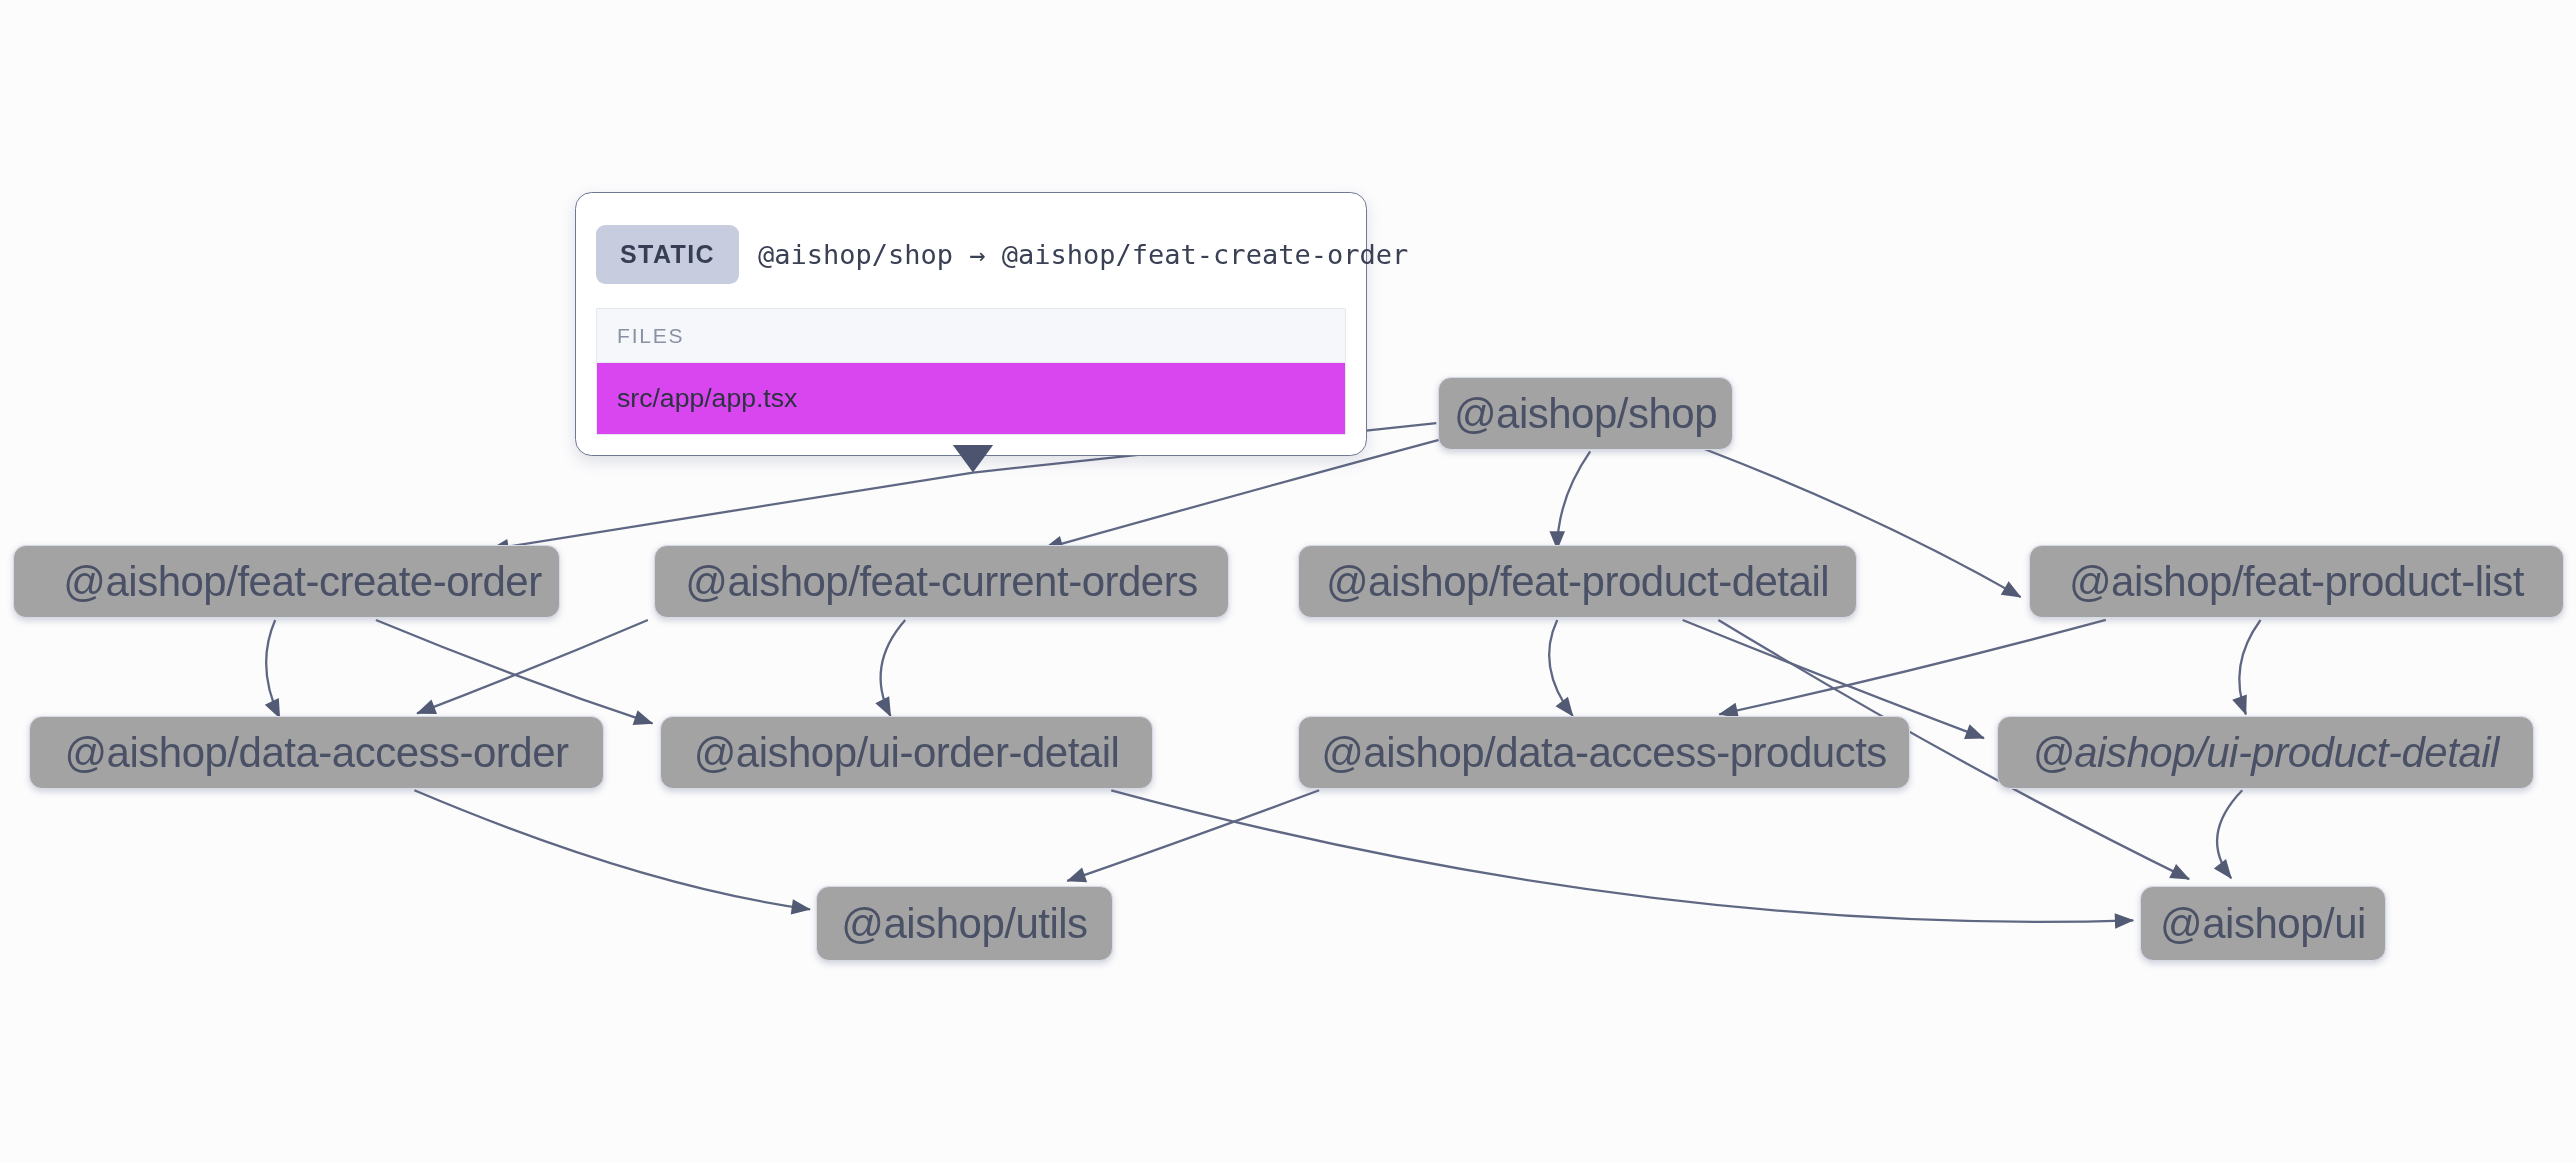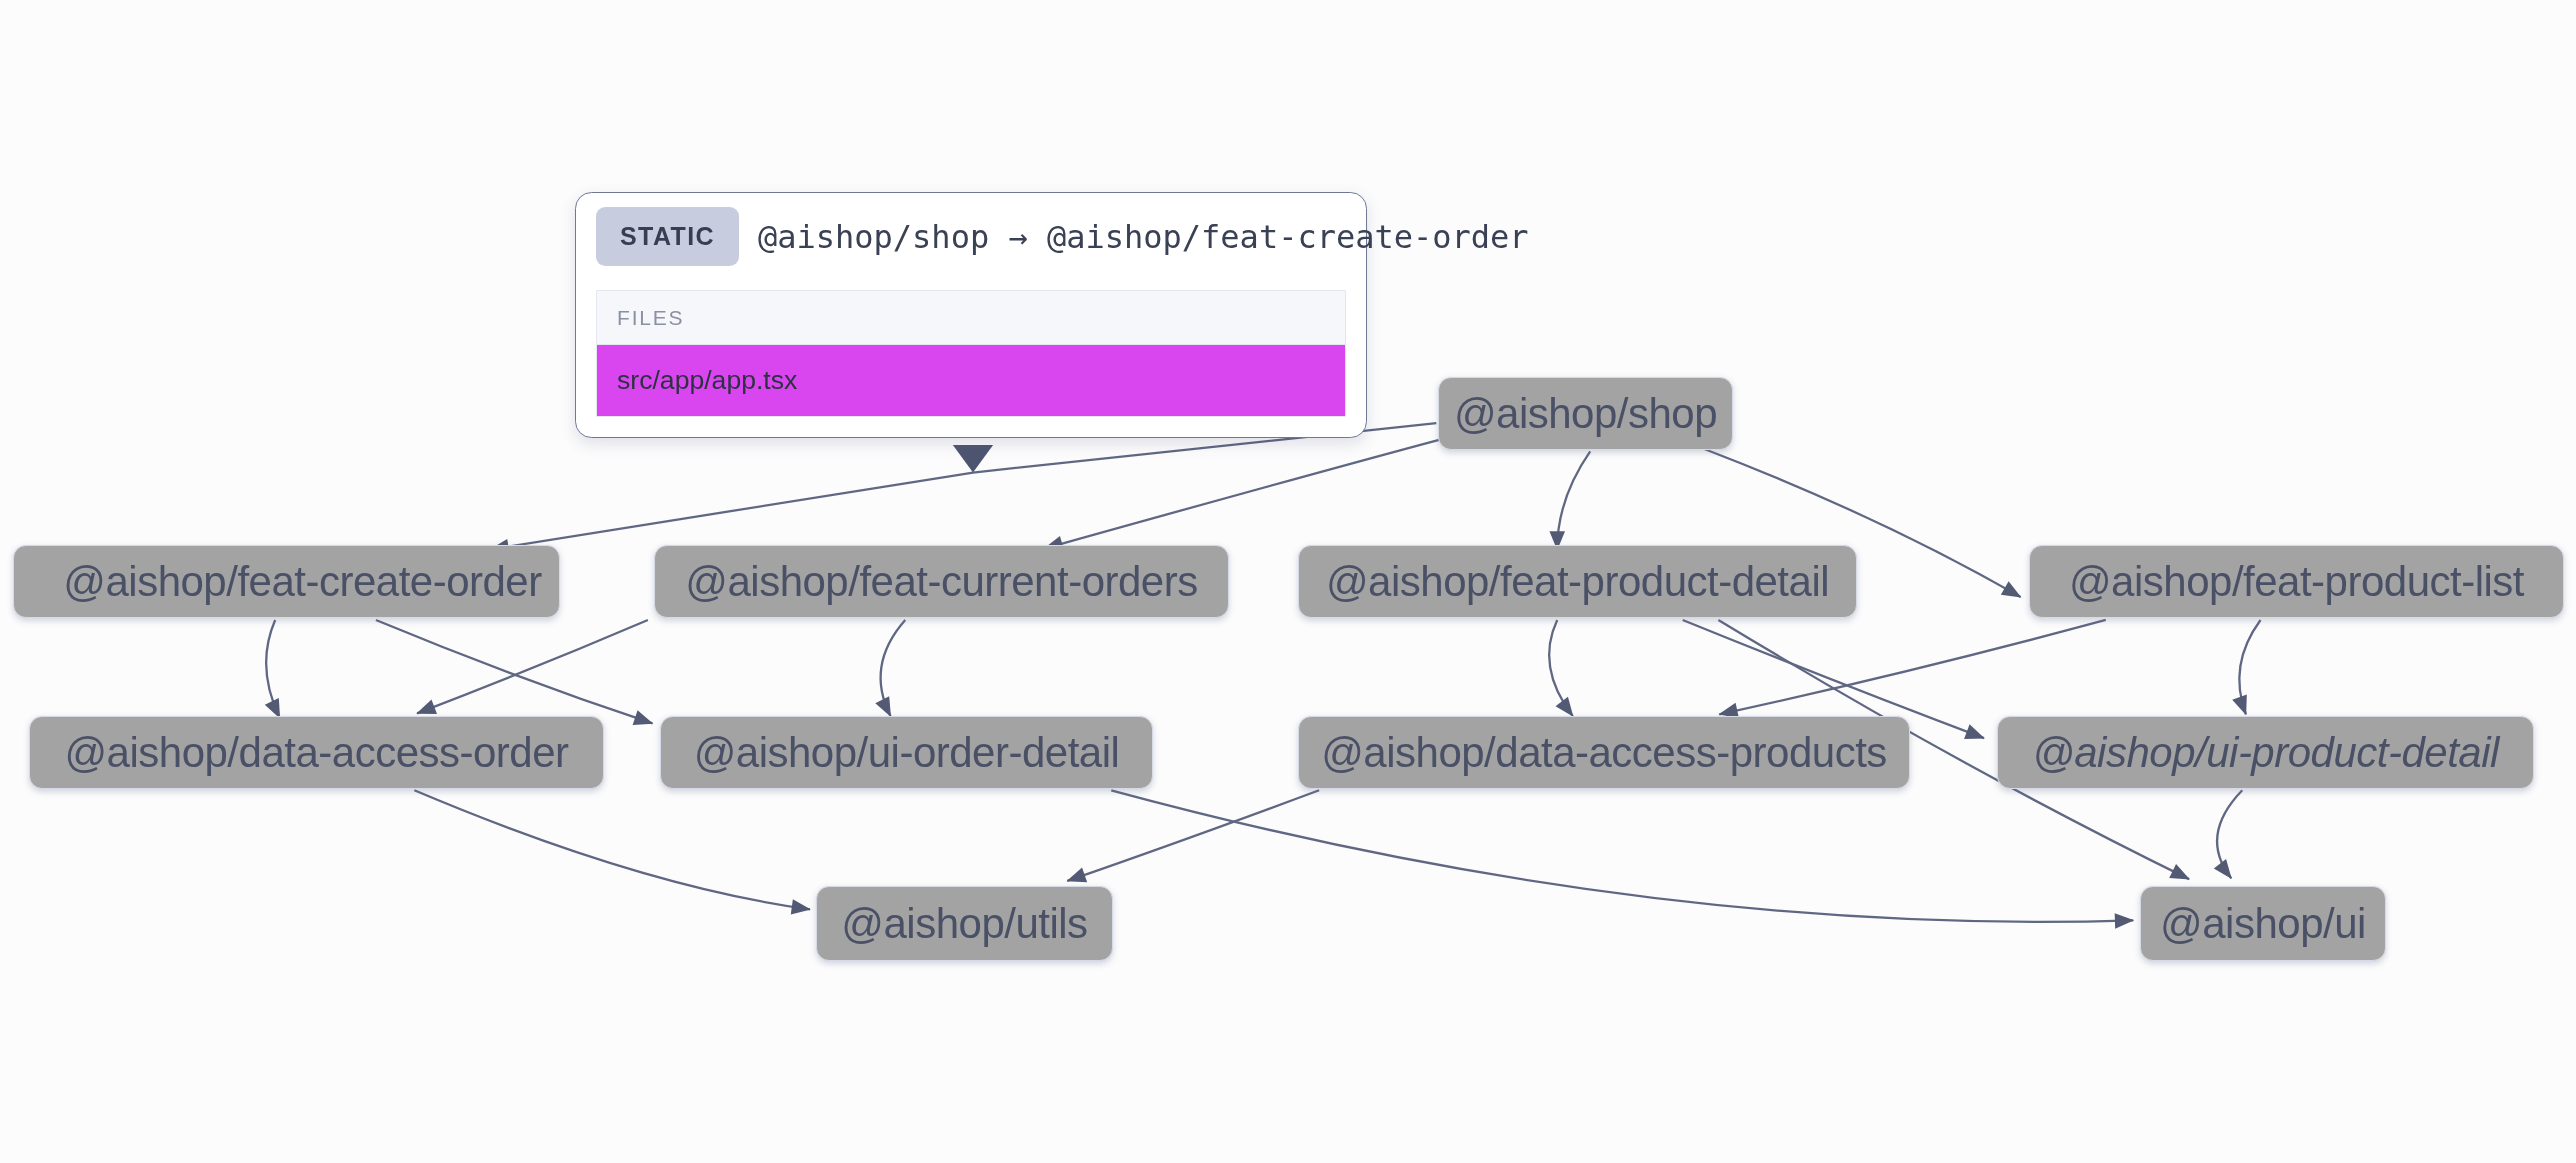--- a/index.html
+++ b/index.html
@@ -40,21 +40,21 @@
     box-sizing: border-box;
   }
   #tooltip {
     position: absolute;
     z-index: 20;
     background: #ffffff;
     border: 1.8px solid #6f7994;
     border-radius: 16.5px;
     box-shadow: 0 5.5px 14.7px rgba(60,70,100,0.15);
     box-sizing: border-box;
-    padding: 14px 20px 20px 20px;
+    padding: 32px 20px 20px 20px;
   }
   .tooltip-header {
     display: flex;
     align-items: center;
     gap: 19px;
   }
   .badge {
     background: #c7ccdf;
     color: #373e54;
     font-weight: bold;
@@ -62,21 +62,21 @@
     letter-spacing: 1.4px;
     border-radius: 9.2px;
     height: 59px;
     display: flex;
     align-items: center;
     padding: 0 24px;
     flex: 0 0 auto;
   }
   .edge-label {
     font-family: "DejaVu Sans Mono", monospace;
-    font-size: 32px;
+    font-size: 27px;
     color: #3a4154;
     white-space: nowrap;
   }
   .files-box {
     margin-top: 24px;
     border: 0.9px solid #e4e7ef;
     border-radius: 1px;
     overflow: hidden;
   }
   .files-header {

